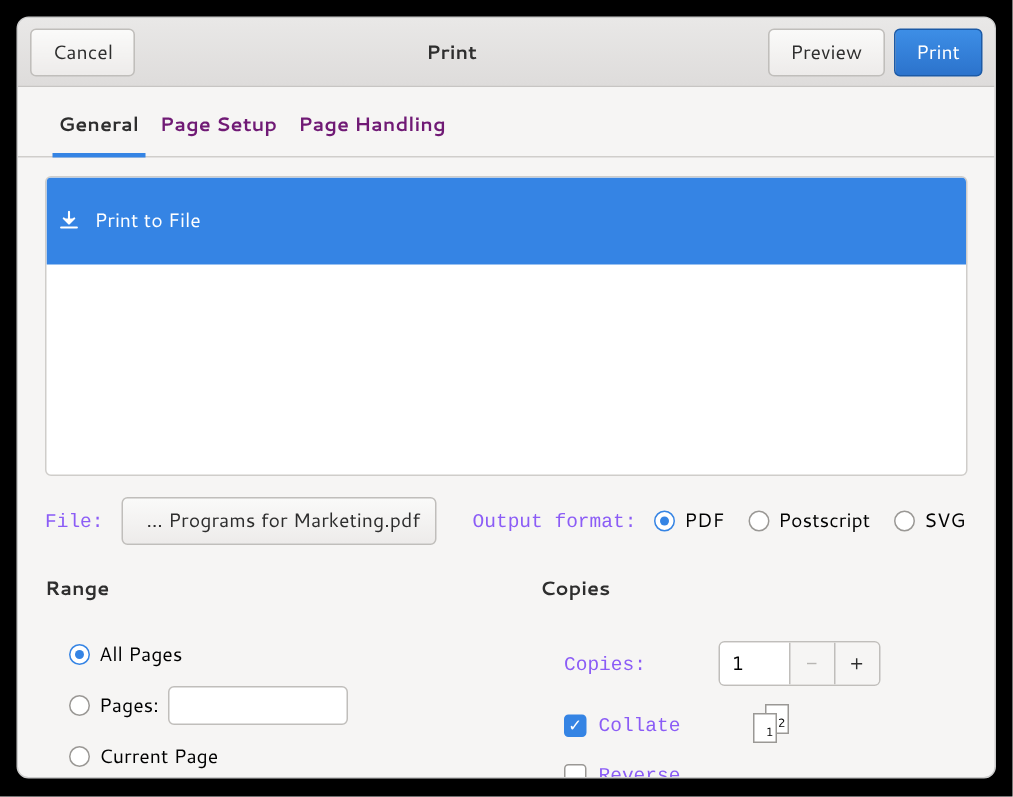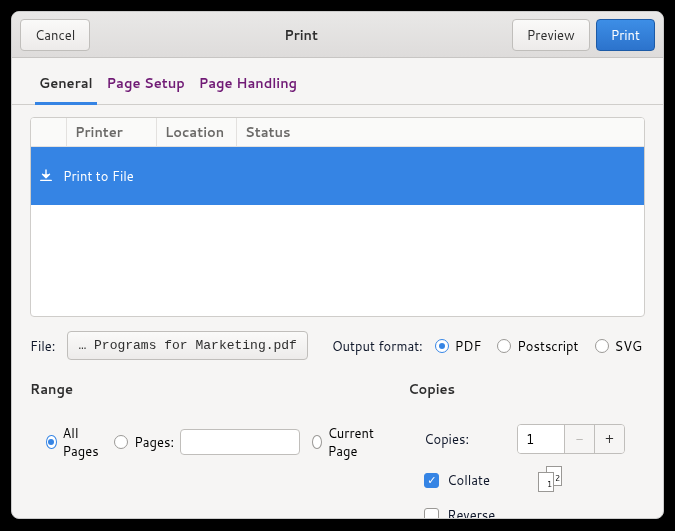--- a/index.html
+++ b/index.html
@@ -16,46 +16,46 @@
 .content { flex: 1; padding: 12px 18px 0 18px; overflow: auto; }
 .printer-list { border: 1px solid #cfcdca; border-radius: 4px; background: #fff; height: 200px; overflow: hidden; }
 .printer-header { display: flex; background: #fafaf9; border-bottom: 1px solid #e3e1df; }
 .printer-header .col.icon { width: 36px; }
 .printer-header .col { padding: 5px 8px; color: #6b6a68; font-weight: bold; border-right: 1px solid #e3e1df; }
 .printer-header .col.name { width: 90px; }
 .printer-header .col.loc { width: 80px; }
 .printer-row { display: flex; align-items: center; background: #3584e4; color: #fff; padding: 20px 8px; gap: 10px; }
 .dl-icon svg { width: 14px; height: 14px; display: block; }
 .file-row { display: flex; align-items: center; gap: 12px; margin-top: 14px; }
-.file-btn { border: 1px solid #c0bebb; background: linear-gradient(#fafaf9,#edebea); border-radius: 4px; padding: 6px 10px; cursor: pointer; min-width: 210px; text-align: left; color: #2e2e2e; font-family: Liberation Mono, monospace; }
+.file-btn { border: 1px solid #c0bebb; background: linear-gradient(#fafaf9,#edebea); border-radius: 4px; padding: 6px 10px; cursor: pointer; min-width: 210px; text-align: right; color: #2e2e2e; }
 .radio-row { display: flex; align-items: center; gap: 6px; cursor: pointer; }
 .radio-outer { width: 14px; height: 14px; border: 1px solid #9a9895; border-radius: 50%; display: flex; align-items: center; justify-content: center; background: #fff; }
 .radio-outer.sel { border-color: #3584e4; }
 .radio-inner { width: 6px; height: 6px; border-radius: 50%; background: #3584e4; }
 .fmt-group { display: flex; gap: 16px; align-items: center; }
 .lower { display: flex; margin-top: 20px; gap: 30px; }
 .section-title { font-weight: bold; color: #2e2e2e; margin-bottom: 26px; }
 .range-col { flex: 0 0 300px; }
-.range-items { padding-left: 16px; display: flex; flex-direction: row; gap: 12px; }
+.range-items { padding-left: 16px; display: flex; flex-direction: column; gap: 12px; }
 .pages-input { border: 1px solid #c0bebb; border-radius: 4px; width: 120px; height: 26px; padding: 0 6px; background: #fff; }
 .copies-col { flex: 1; }
 .copies-row { display: flex; align-items: center; gap: 18px; padding-left: 16px; }
 .spinner { display: flex; border: 1px solid #c0bebb; border-radius: 4px; overflow: hidden; }
 .spinner input { border: none; width: 46px; padding: 5px 8px; outline: none; }
 .spinner button { border: none; border-left: 1px solid #c0bebb; width: 30px; background: #f6f5f4; cursor: pointer; color: #2e2e2e; }
 .spinner button.dis { color: #b8b6b3; }
 .check-row { display: flex; align-items: center; gap: 8px; padding-left: 16px; margin-top: 12px; }
 .checkbox { width: 15px; height: 15px; border: 1px solid #9a9895; border-radius: 3px; background: #fff; display: flex; align-items: center; justify-content: center; }
 .checkbox.checked { background: #3584e4; border-color: #3584e4; }
 .checkbox.checked::after { content: "✓"; color: #fff; font-size: 11px; line-height: 1; }
 .collate-icon { width: 28px; height: 28px; margin-left: 40px; position: relative; }
 .collate-icon .page { position: absolute; width: 16px; height: 20px; border: 1px solid #9a9895; background: #fff; font-size: 8px; display: flex; align-items: flex-end; justify-content: flex-end; padding: 1px; }
 .collate-icon .p1 { top: 6px; left: 0; }
 .collate-icon .p2 { top: 0; left: 8px; }
-.label { color: #0f172a; }
+.label { color: #8b5cf6; font-family: Liberation Mono, monospace; }
 </style>
 </head>
 <body>
 
 <div class="window">
 
   <div class="titlebar">
     <button class="btn">Cancel</button>
     <div class="title">Print</div>
     <div class="btn-group">
@@ -66,26 +66,20 @@
 
   <div class="tabs">
     <div class="tab active">General</div>
     <div class="tab">Page Setup</div>
     <div class="tab">Page Handling</div>
   </div>
 
   <div class="content">
 
     <div class="printer-list">
-      <div class="printer-header">
-        <div class="col icon"></div>
-        <div class="col name">Printer</div>
-        <div class="col loc">Location</div>
-        <div class="col" style="flex:1;border-right:none">Status</div>
-      </div>
       <div class="printer-row">
         <span class="dl-icon">
           <svg viewBox="0 0 16 16">
               <path fill="#fff" d="M8 1v8M4 6l4 4 4-4M2 13h12" stroke="#fff" stroke-width="1.6" stroke-linecap="round" stroke-linejoin="round"></path>
             </svg>
         </span>
         <span>Print to File</span>
       </div>
     </div>
 

